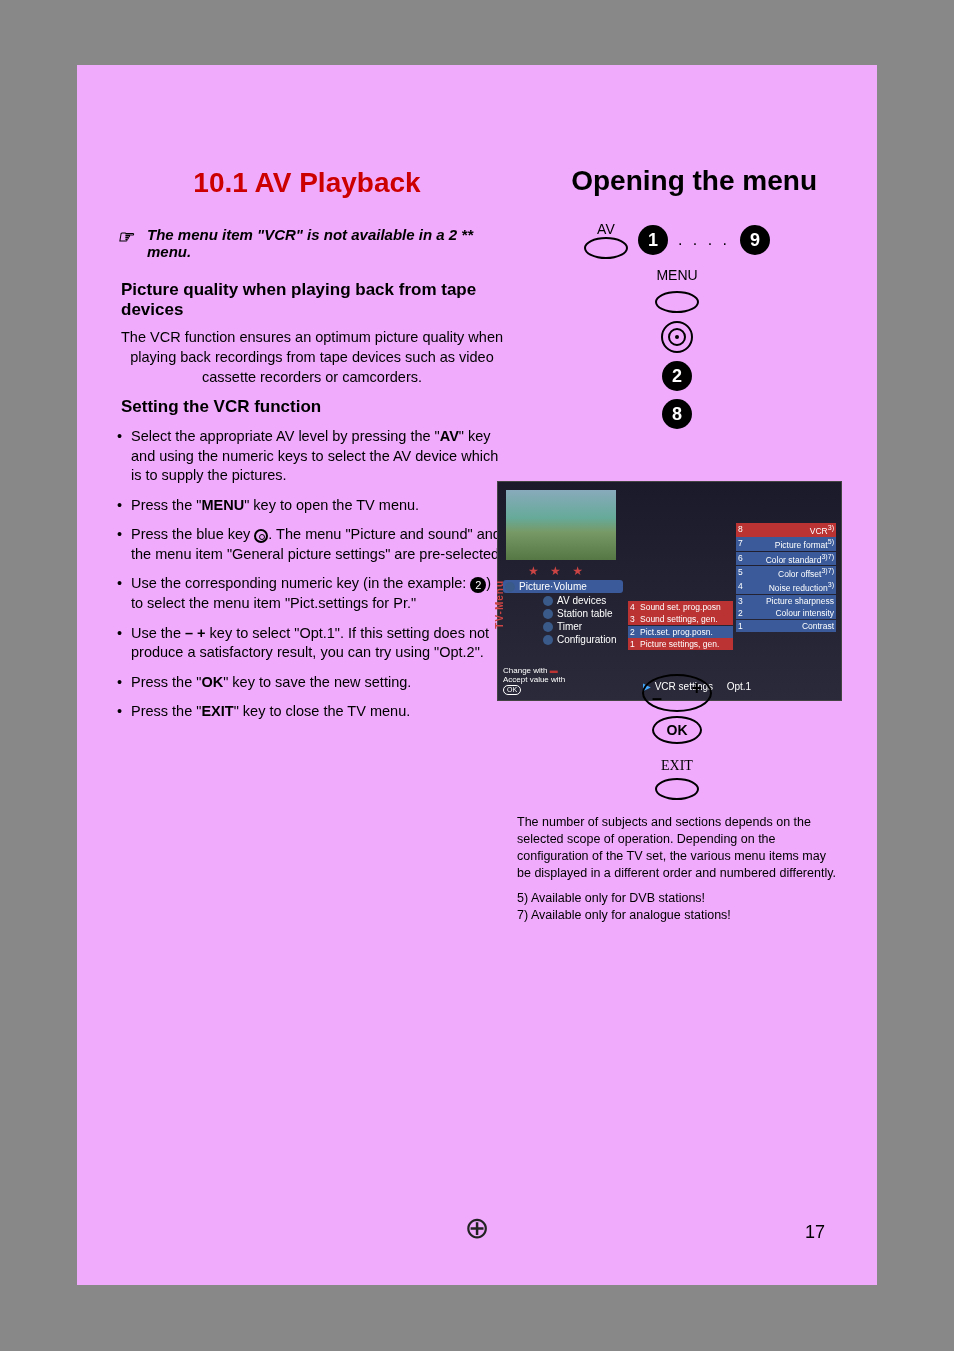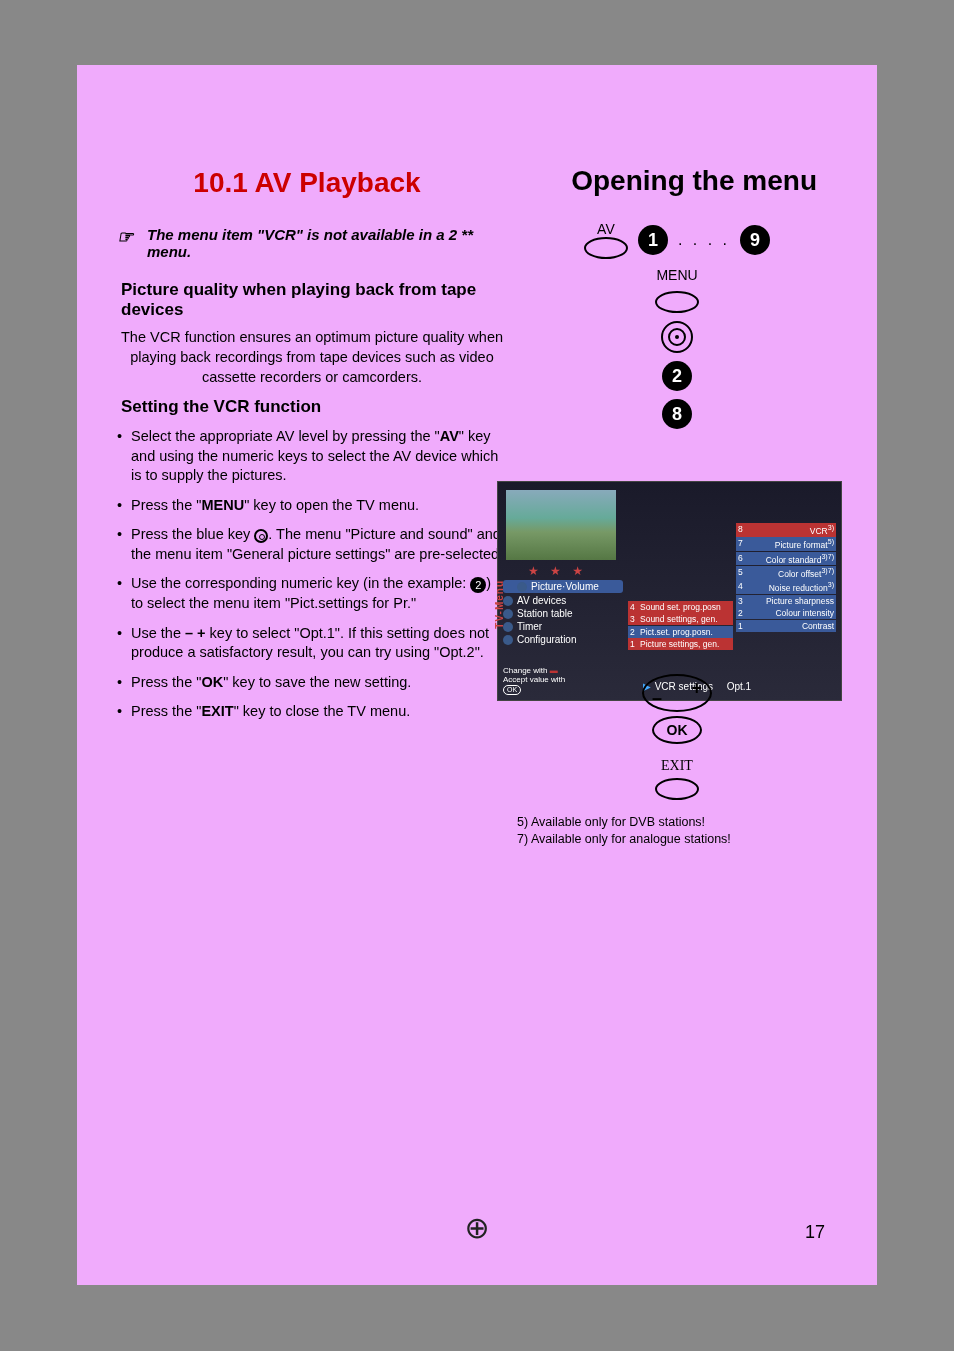--- a/index.html
+++ b/index.html
@@ -222,28 +222,29 @@
     left: 5px;
     top: 96px;
     width: 120px;
   }
   .osd-left-item {
     display: flex;
     align-items: center;
     gap: 4px;
     margin: 2px 0;
     font-size: 10px;
+    padding-left: 40px;
   }
   .osd-dot {
     width: 10px; height: 10px;
     border-radius: 50%;
     background: #3a5a8a;
     flex-shrink: 0;
   }
-  .osd-left-item.sel { background: #3a5a9a; border-radius: 3px; padding: 1px 14px; align-items: center; }
+  .osd-left-item.sel { background: #3a5a9a; border-radius: 3px; padding: 1px 2px; align-items: center; }
   .osd-vlabel {
     position: absolute;
     left: -4px;
     top: 98px;
     font-size: 10px;
     color: #c44;
     font-weight: bold;
     writing-mode: vertical-rl;
     transform: rotate(180deg);
     letter-spacing: 1px;
@@ -519,20 +520,21 @@
         <div class="pm">
           <span class="minus">–</span>
           <span class="plus">+</span>
         </div>
         <div class="ok-btn">OK</div>
         <div class="exit-lbl">EXIT</div>
         <div class="oval-btn"></div>
       </div>
 
       <div class="footnotes">
+        <div>The number of subjects and sections depends on the selected scope of operation. Depending on the configuration of the TV set, the various menu items may be displayed in a different order and numbered differently.</div>
         <div style="margin-top:8px">5) Available only for DVB stations!</div>
         <div>7) Available only for analogue stations!</div>
       </div>
 
     </div>
   </div>
 
   <div class="pagenum">17</div>
 </div>
 

